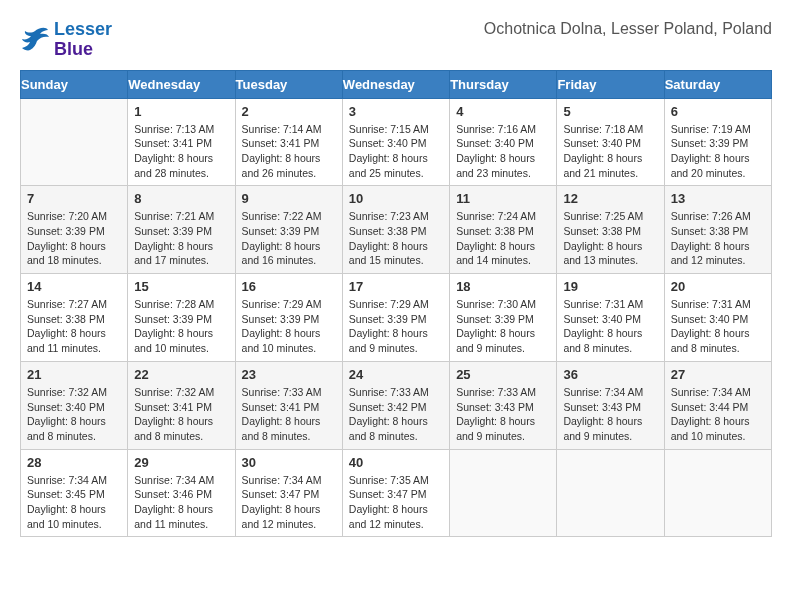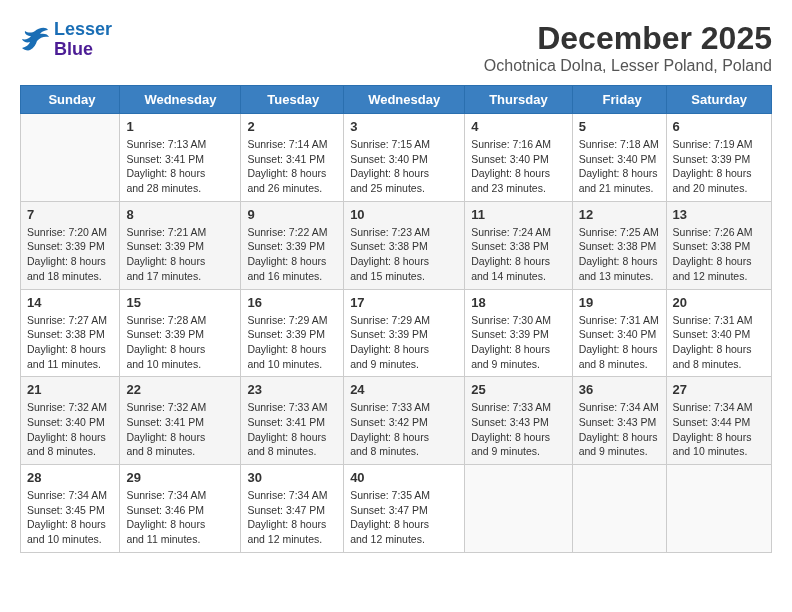--- a/index.html
+++ b/index.html
@@ -48,22 +48,22 @@
       margin-left: 14px;
     }
     .calendar {
       width: 100%;
       border-collapse: collapse;
       border: 1px solid #ccc;
     }
     .calendar th {
       background-color: #3a7fc1;
       color: white;
-      text-align: right;
-      padding: 6px 24px;
+      text-align: left;
+      padding: 6px 0;
       font-size: 13px;
       border: 1px solid #2a6faf;
     }
     .calendar td {
       border: 1px solid #ccc;
       vertical-align: top;
       padding: 5px 6px;
       width: 107px;
       min-height: 80px;
       background: #fff;
@@ -95,21 +95,20 @@
   <div class="logo">
     <svg class="logo-bird" viewBox="0 0 30 28">
       <path d="M15 5 C18 2, 26 0, 28 4 C26 4, 22 5, 20 8 C24 7, 28 8, 29 11 C25 10, 20 11, 17 15 C16 18, 14 22, 10 24 C8 25, 4 24, 2 22 C6 21, 9 19, 10 16 C7 17, 3 16, 2 13 C5 14, 9 13, 11 10 C8 10, 4 8, 5 5 C8 7, 12 7, 15 5Z" fill="#1a6eb5"></path>
     </svg>
     <div class="logo-text">
       <div><span>Lesser</span></div>
       <div><span style="color:#4c1d95">Blue</span></div>
     </div>
   </div>
   <div class="title-block">
-    <div class="month-title">December 2025</div>
     <div class="location-title">Ochotnica Dolna, Lesser Poland, Poland</div>
   </div>
 </div>
 
 <table class="calendar">
   <thead>
     <tr>
     <th>Sunday</th>
         <th>Wednesday</th>
         <th>Tuesday</th>

